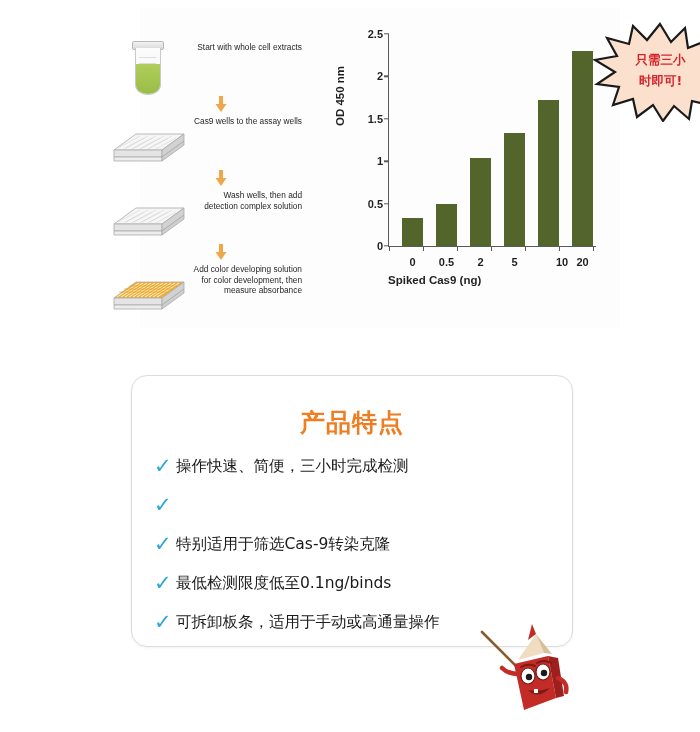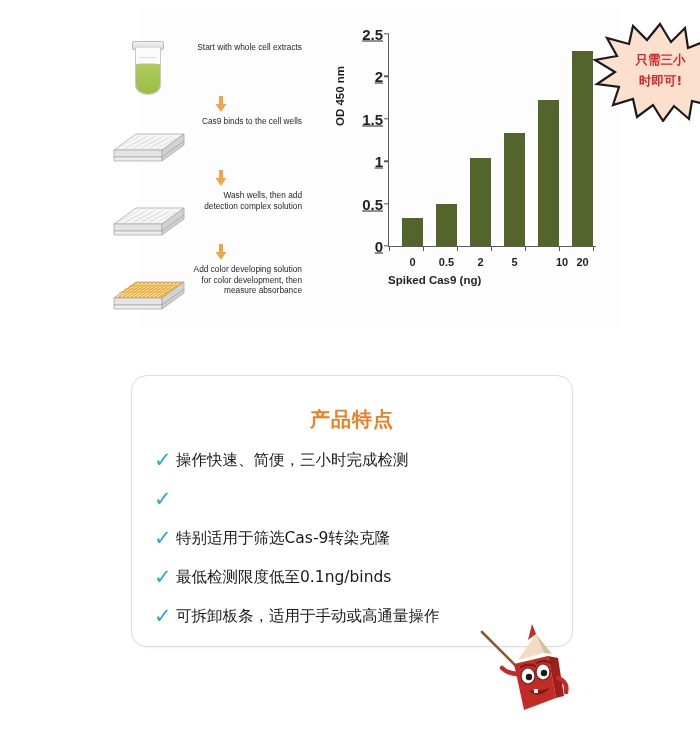--- a/index.html
+++ b/index.html
@@ -58,22 +58,22 @@
   
   #chart{
     position:absolute;left:200px;top:14px;width:270px;height:296px;
   }
   #plot{
     position:absolute;left:48px;top:12px;width:207px;height:212px;
     border-left:1.6px solid #5a5a5a;border-bottom:1.6px solid #5a5a5a;
   }
   .tick-label{
     position:absolute;right:100%;margin-right:6px;
-    font-size:15px;font-weight:bold;color:#231f20;
-    transform:translateY(-50%);white-space:nowrap;text-decoration:underline;
+    font-size:11px;font-weight:bold;color:#231f20;
+    transform:translateY(-50%);white-space:nowrap;
   }
   .tick-mark{
     position:absolute;right:100%;width:5px;height:1.4px;background:#5a5a5a;
     transform:translateY(-50%);
   }
   .bar{
     position:absolute;bottom:0;width:21px;
     background:#53652a;
   }
   .xtick{
@@ -107,21 +107,21 @@
   }
 
   
   #features-card{
     position:absolute;left:131px;top:375px;width:440px;height:270px;
     background:#ffffff;border:1.6px solid #dcdcdc;border-radius:16px;
     box-shadow:0 1px 3px rgba(0,0,0,.05);
   }
   #features-title{
     margin:30px 0 8px;text-align:center;
-    font-size:20px;font-weight:bold;color:#ef7e22;
+    font-size:25px;font-weight:bold;color:#ef7e22;
     font-family:"DejaVu Sans",sans-serif;
     letter-spacing:1px;
   }
   .feature-row{
     display:flex;align-items:center;
     margin:0 0 0 22px;height:39px;
   }
   .check{
     width:22px;flex:0 0 22px;color:#2aa4dc;
     font-size:21px;font-weight:bold;line-height:1;
@@ -178,21 +178,21 @@
               <path d="M22 28 L44 16"></path>
                 <path d="M26 30 L48 18"></path>
               <path d="M30 28 L52 16"></path>
                 <path d="M34 30 L56 18"></path>
               <path d="M38 28 L60 16"></path>
                 <path d="M42 30 L64 18"></path>
             </g>
           </svg>
         </div>
       </div>
-      <div class="wf-text">Cas9 binds to the cell wells</div>
+      <div class="wf-text">Cas9 wells to the assay wells</div>
     </div>
     <svg class="wf-arrow" style="top:132px;" viewBox="0 0 14 16">
       <path d="M5 0h4v8h3.5L7 16 1.5 8H5z" fill="#f0a74a"></path>
     </svg>
 
     <div class="wf-row" style="top:148px;">
       <div class="wf-art">
         <div class="plate">
           <svg width="74" height="46" viewBox="0 0 74 46">
             <g stroke="#a9a9a9" stroke-width="0.8">

